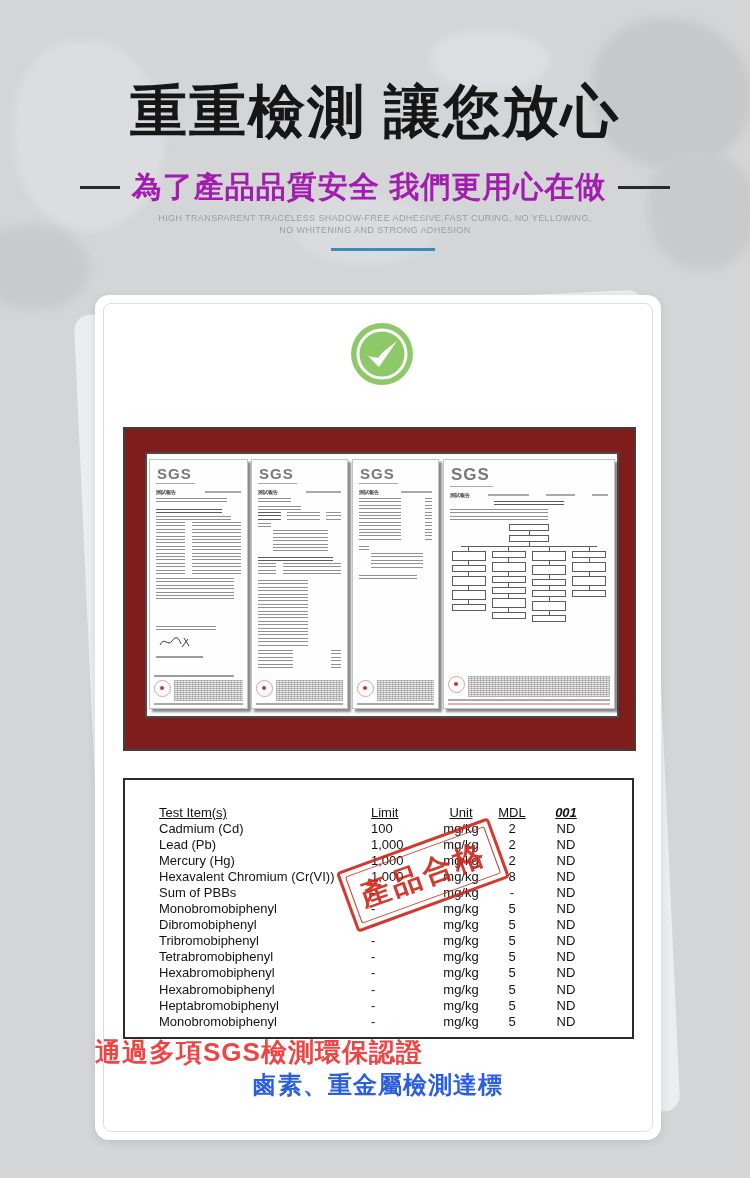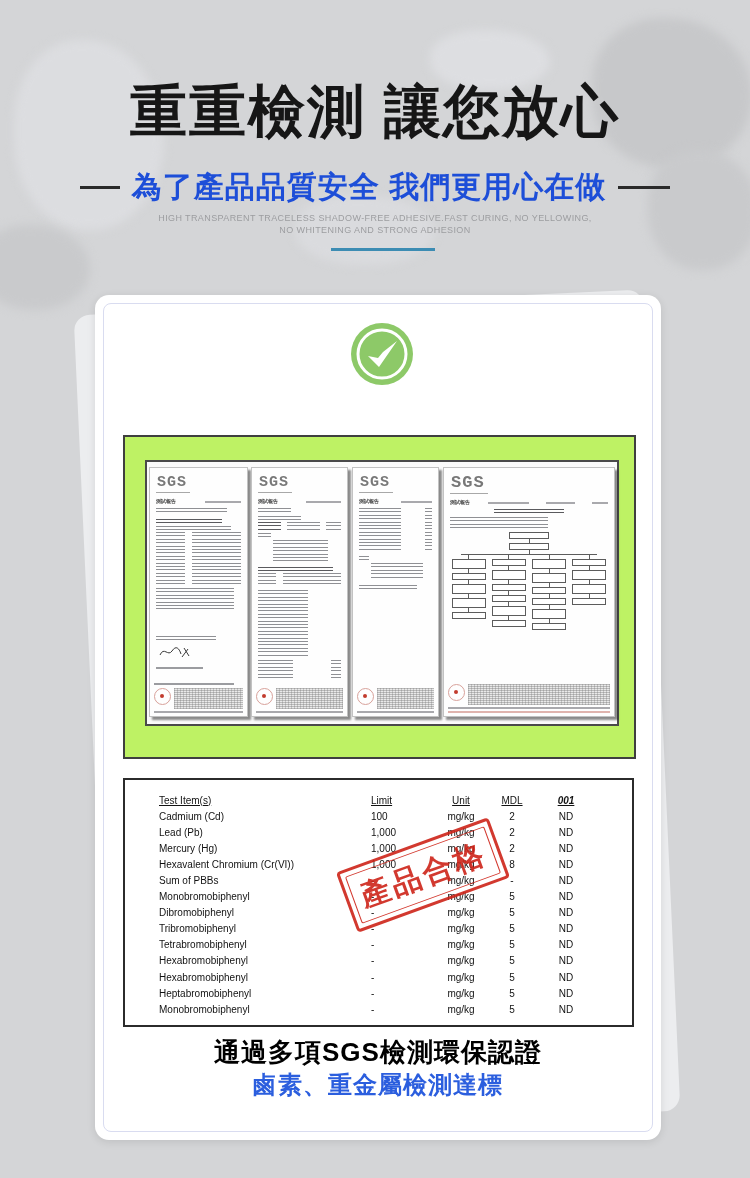--- a/index.html
+++ b/index.html
@@ -14,36 +14,36 @@
   .b4{left:-20px;top:225px;width:110px;height:85px;background:#c9cacc;}
   .b5{left:295px;top:195px;width:140px;height:70px;background:#dadbde;}
   .b6{left:430px;top:30px;width:120px;height:60px;background:#dddee1;}
 
   .title{position:absolute;top:74px;left:0;width:100%;text-align:center;
          font-size:57px;font-weight:900;color:#161616;letter-spacing:2px;margin:0;}
   .subrow{position:absolute;top:167px;left:0;width:100%;display:flex;
           align-items:center;justify-content:center;gap:12px;}
   .dash{height:3px;background:#2a2a2a;display:inline-block;}
   .dash.l{width:40px;} .dash.r{width:52px;}
-  .subtitle{font-size:30px;font-weight:600;color:#1d4ed8;letter-spacing:1px;}
+  .subtitle{font-size:30px;font-weight:600;color:#a21caf;letter-spacing:1px;}
   .caption{position:absolute;top:212px;left:0;width:100%;text-align:center;
            font-size:9px;line-height:12px;color:#9c9da0;letter-spacing:.4px;}
   .accent{position:absolute;top:248px;left:331px;width:104px;height:3px;background:var(--accent_line);}
 
   .card-behind{position:absolute;left:92px;top:302px;width:570px;height:822px;
                background:#ecedef;border-radius:16px;transform:rotate(-2.6deg);}
   .card{position:absolute;left:95px;top:295px;width:566px;height:845px;background:#fff;
         border-radius:14px;box-shadow:0 2px 8px rgba(0,0,0,.10);}
   .card::after{content:"";position:absolute;inset:8px;border:1px solid #d9dcf0;
                border-radius:8px;pointer-events:none;}
 
   .check{position:absolute;left:256px;top:28px;width:62px;height:62px;}
 
-  .certbox{position:absolute;left:28px;top:140px;width:509px;height:320px;
-           border:2px solid #3f3f3f;background:#bef264;font-family:Liberation Mono, monospace;}
+  .certbox{position:absolute;left:28px;top:132px;width:509px;height:320px;
+           border:2px solid #3f3f3f;background:#7f1d1d;}
   .certinner{position:absolute;left:20px;top:23px;width:470px;height:262px;
              border:2px solid #4a4a4a;background:#fbfbfb;}
   .cert{position:absolute;top:5px;height:250px;background:#fefefe;border:1px solid #c2c2c2;
         box-shadow:3px 3px 2px rgba(45,45,45,.55);box-sizing:border-box;padding:5px 6px;overflow:hidden;}
   .c1{left:2px;width:99px;}
   .c2{left:104px;width:97px;}
   .c3{left:205px;width:87px;}
   .c4{left:296px;width:172px;}
   .sgs{font-size:15px;font-weight:700;color:#787878;letter-spacing:1px;
        border-bottom:1px solid #a8a8a8;display:inline-block;padding:0 3px 1px 1px;margin-bottom:4px;}
@@ -72,39 +72,39 @@
   .fcent{display:flex;flex-direction:column;align-items:center;}
   .fb{border:1px solid #5c5c5c;background:#fff;height:7px;box-sizing:border-box;}
   .fb.w{width:40px;} .fb.t{height:10px;}
   .vl{width:1px;height:4px;background:#5c5c5c;}
   .hl{height:1px;background:#5c5c5c;width:86%;margin:0 auto;}
   .fcols{display:flex;justify-content:space-between;margin-top:0;}
   .fcol{display:flex;flex-direction:column;align-items:center;width:24%;}
   .fcol .fb{width:92%;}
 
   .rtable{position:absolute;left:28px;top:483px;width:507px;height:233px;
-          border:2px solid #2b2b2b;background:#fff;padding-top:12px;box-sizing:content-box;
-          font-size:10px;color:#121212;}
+          border:2px solid #2b2b2b;background:#fff;padding-top:24px;box-sizing:content-box;
+          font-size:13px;color:#121212;}
   .trow{display:grid;grid-template-columns:34px 212px 62px 56px 46px 62px;height:16.1px;
         align-items:center;}
   .cell-l{text-align:left;}
   .cell-r{padding-right:6px;}
   .cell-c{text-align:center;}
   .th span{text-decoration:underline;}
   .th .col001{font-style:italic;font-weight:600;}
 
   .stamp{position:absolute;left:247px;top:548px;width:156px;height:58px;
          transform:rotate(-20deg);border:3px solid var(--stamp_red);border-radius:4px;
          opacity:.9;display:flex;align-items:center;justify-content:center;z-index:5;}
   .stamp-in{border:1px solid var(--stamp_red);border-radius:2px;margin:0;width:146px;height:48px;
             display:flex;align-items:center;justify-content:center;
             font-size:30px;font-weight:800;color:var(--stamp_red);letter-spacing:3px;}
 
-  .f1{position:absolute;left:0;top:740px;width:100%;text-align:center;
-      font-size:26px;font-weight:600;color:#000000;letter-spacing:1px;}
+  .f1{position:absolute;left:0;top:740px;width:100%;text-align:left;
+      font-size:26px;font-weight:600;color:#ef4444;letter-spacing:1px;}
   .f2{position:absolute;left:0;top:774px;width:100%;text-align:center;
       font-size:24px;font-weight:700;color:var(--footer_blue);letter-spacing:1px;}
 </style>
 </head>
 <body>
 
 <div class="page">
   <div class="blob b1"></div>
   <div class="blob b2"></div>
   <div class="blob b3"></div>

